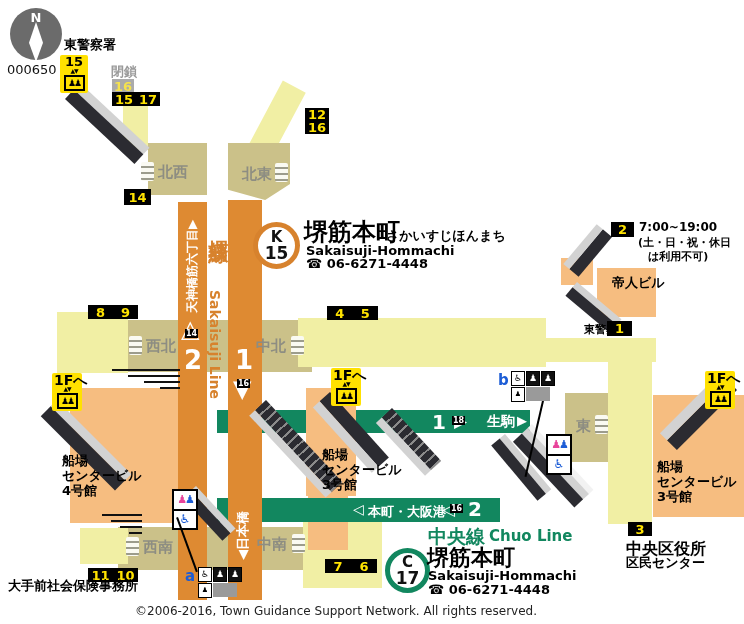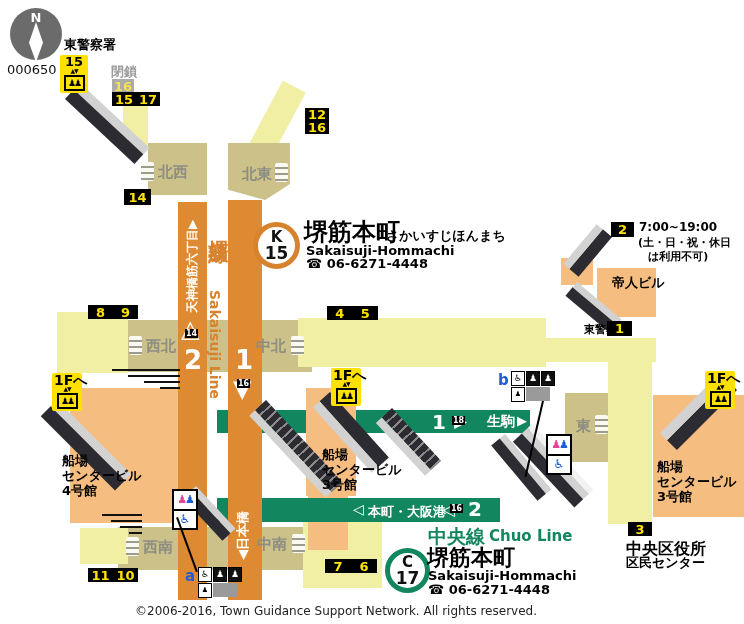--- a/index.html
+++ b/index.html
@@ -219,20 +219,21 @@
   <div class="abs jp" style="left:626px;top:539px;font-size:16px;font-weight:bold;">中央区役所</div>
   <div class="abs jp" style="left:626px;top:554px;font-size:13px;font-weight:bold;">区民センター</div>
   <div class="abs xbox" style="left:325px;top:559px;width:52px;height:14px;">
     <span>7</span>
       <span>6</span>
     </div>
   <div class="abs xbox" style="left:88px;top:568px;width:50px;height:14px;">
     <span>11</span>
       <span>10</span>
     </div>
+  <div class="abs jp" style="left:8px;top:577px;font-size:13px;font-weight:bold;">大手前社会保険事務所</div>
 
   <div class="abs" style="left:62px;top:453px;font-size:13px;font-weight:bold;line-height:15px;">
     <div>船場</div>
     <div>センタービル</div>
     <div>4号館</div>
     </div>
   <div class="abs" style="left:322px;top:447px;font-size:13px;font-weight:bold;line-height:15px;">
     <div>船場</div>
     <div>センタービル</div>
     <div>3号館</div>

